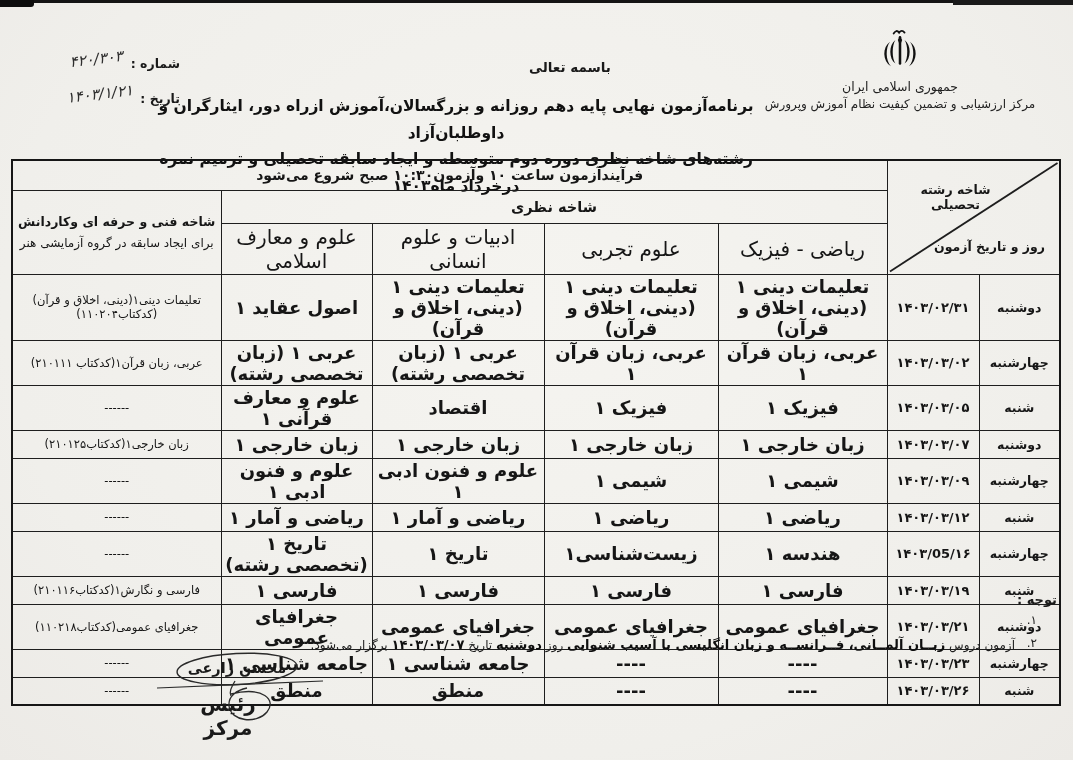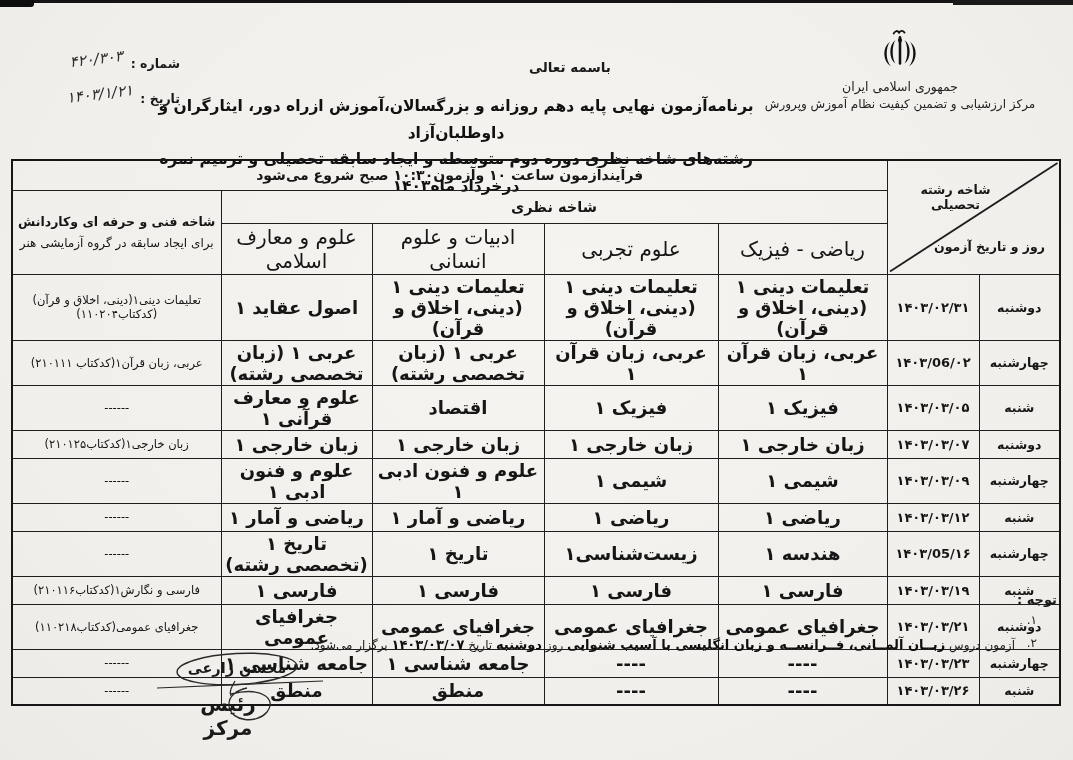--- a/index.html
+++ b/index.html
@@ -153,21 +153,21 @@
           <td class="day">دوشنبه</td>
           <td class="date">۱۴۰۳/۰۲/۳۱</td>
           <td class="subject">تعلیمات دینی ۱ (دینی، اخلاق و قرآن)</td>
           <td class="subject">تعلیمات دینی ۱ (دینی، اخلاق و قرآن)</td>
           <td class="subject">تعلیمات دینی ۱ (دینی، اخلاق و قرآن)</td>
           <td class="subject">اصول عقاید ۱</td>
           <td class="fanni">تعلیمات دینی۱(دینی، اخلاق و قرآن)(کدکتاب۱۱۰۲۰۴)</td>
         </tr>
         <tr>
           <td class="day">چهارشنبه</td>
-          <td class="date">۱۴۰۳/06/۰۲</td>
+          <td class="date">۱۴۰۳/۰۳/۰۲</td>
           <td class="subject">عربی، زبان قرآن ۱</td>
           <td class="subject">عربی، زبان قرآن ۱</td>
           <td class="subject">عربی ۱ (زبان تخصصی رشته)</td>
           <td class="subject">عربی ۱ (زبان تخصصی رشته)</td>
           <td class="fanni">عربی، زبان قرآن۱(کدکتاب ۲۱۰۱۱۱)</td>
         </tr>
         <tr>
           <td class="day">شنبه</td>
           <td class="date">۱۴۰۳/۰۳/۰۵</td>
           <td class="subject">فیزیک ۱</td>

